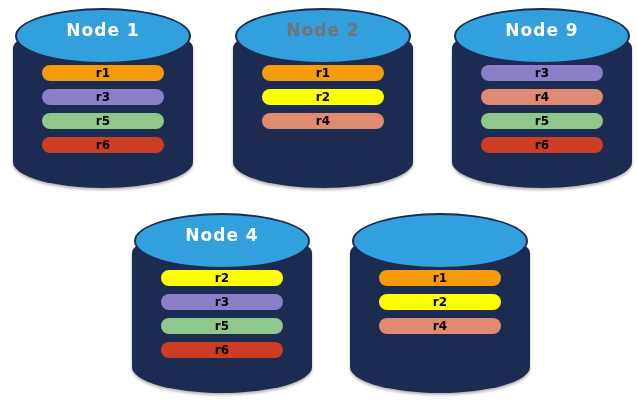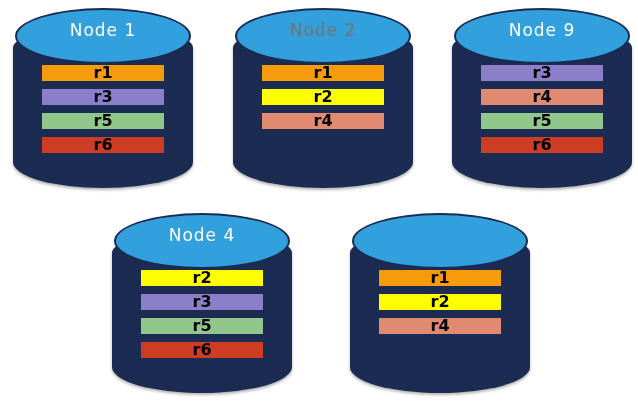--- a/index.html
+++ b/index.html
@@ -49,40 +49,40 @@
     box-sizing: border-box;
   }
   .cyl-label {
     position: absolute;
     left: 0;
     top: 12px;
     width: 180px;
     text-align: center;
     color: #ffffff;
     font-size: 17px;
-    font-weight: normal;
+    font-weight: bold;
     letter-spacing: 1px;
     z-index: 4;
     pointer-events: none;
   }
 
   
   .replica-list {
     position: absolute;
     left: 29px;
     top: 57px;
     width: 122px;
     z-index: 3;
   }
   .replica {
     height: 16px;
     margin-bottom: 8px;
-    border-radius: 0;
+    border-radius: 8px;
     color: #000000;
-    font-size: 16px;
+    font-size: 12px;
     font-weight: bold;
     line-height: 16px;
     text-align: center;
     box-sizing: border-box;
   }
   .replica:last-child { margin-bottom: 0; }
 </style>
 </head>
 <body>
 
@@ -112,21 +112,21 @@
       <div class="cyl-body" style="background: rgb(27, 43, 81);"></div>
       <div class="cyl-top" style="background: rgb(49, 160, 221);"></div>
       <div class="cyl-label" style="color: rgb(255, 255, 255);">Node  9</div>
       <div class="replica-list">
         <div class="replica" style="background: rgb(139, 127, 201);">r3</div>
         <div class="replica" style="background: rgb(224, 138, 114);">r4</div>
         <div class="replica" style="background: rgb(143, 200, 138);">r5</div>
         <div class="replica" style="background: rgb(204, 61, 36);">r6</div>
       </div>
     </div>
-    <div class="node" style="left: 112px; top: 213px;">
+    <div class="node" style="left: 132px; top: 213px;">
       <div class="cyl-body" style="background: rgb(27, 43, 81);"></div>
       <div class="cyl-top" style="background: rgb(49, 160, 221);"></div>
       <div class="cyl-label" style="color: rgb(255, 255, 255);">Node  4</div>
       <div class="replica-list">
         <div class="replica" style="background: rgb(255, 255, 0);">r2</div>
         <div class="replica" style="background: rgb(139, 127, 201);">r3</div>
         <div class="replica" style="background: rgb(143, 200, 138);">r5</div>
         <div class="replica" style="background: rgb(204, 61, 36);">r6</div>
       </div>
     </div>

